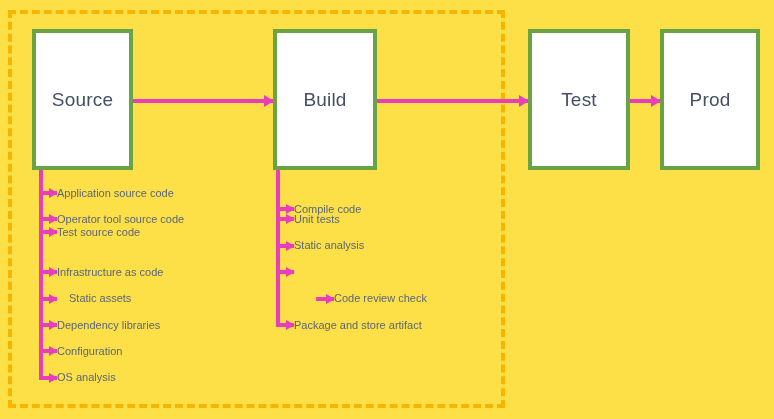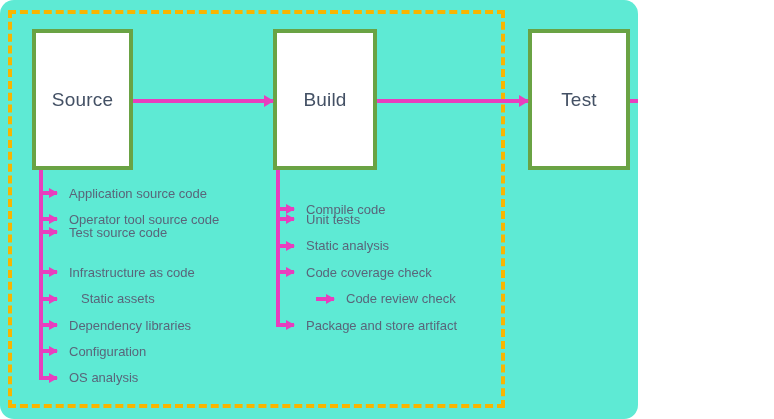--- a/index.html
+++ b/index.html
@@ -6,25 +6,24 @@
   html, body {
     margin: 0;
     padding: 0;
     background: #ffffff;
   }
   body {
     font-family: "Liberation Sans", "DejaVu Sans", sans-serif;
   }
   #canvas {
     position: relative;
-    width: 638px;
+    width: 774px;
     height: 419px;
-    background: #5eead4;
+    background: #fde047;
     overflow: hidden;
-    border-radius: 14px;
   }
 
   
   .boundary {
     position: absolute;
     left: 8px;
     top: 10px;
     width: 497px;
     height: 398px;
     border: 4px dashed #f8b500;
@@ -110,23 +109,22 @@
     top: 50%;
     transform: translateY(-50%);
     width: 0;
     height: 0;
     border-top: 5px solid transparent;
     border-bottom: 5px solid transparent;
     border-left: 9px solid #e83ebe;
   }
   .bullet-text {
     color: #59657a;
-    font-size: 13px;
+    font-size: 11px;
     line-height: 1;
-    margin-left: 12px;
   }
 
   #group-source { left: 39px;  top: 170px; }
   #group-build  { left: 276px; top: 170px; }
 </style>
 </head>
 <body>
 
 <div id="canvas">
 
@@ -196,21 +194,20 @@
       <div class="bullet-row" style="top: 38.4px;">
         <div class="tick"></div>
         <span class="bullet-text">Unit tests</span>
       </div>
       <div class="bullet-row" style="top: 64.8px;">
         <div class="tick"></div>
         <span class="bullet-text">Static analysis</span>
       </div>
       <div class="bullet-row" style="top: 91.2px;">
         <div class="tick"></div>
-        <span class="bullet-text">Code coverage check</span>
       </div>
       <div class="bullet-row" style="top: 117.6px; padding-left: 40px;">
         <div class="tick"></div>
         <span class="bullet-text">Code review check</span>
       </div>
       <div class="bullet-row" style="top: 144px;">
         <div class="tick"></div>
         <span class="bullet-text">Package and store artifact</span>
       </div>
     </div>

